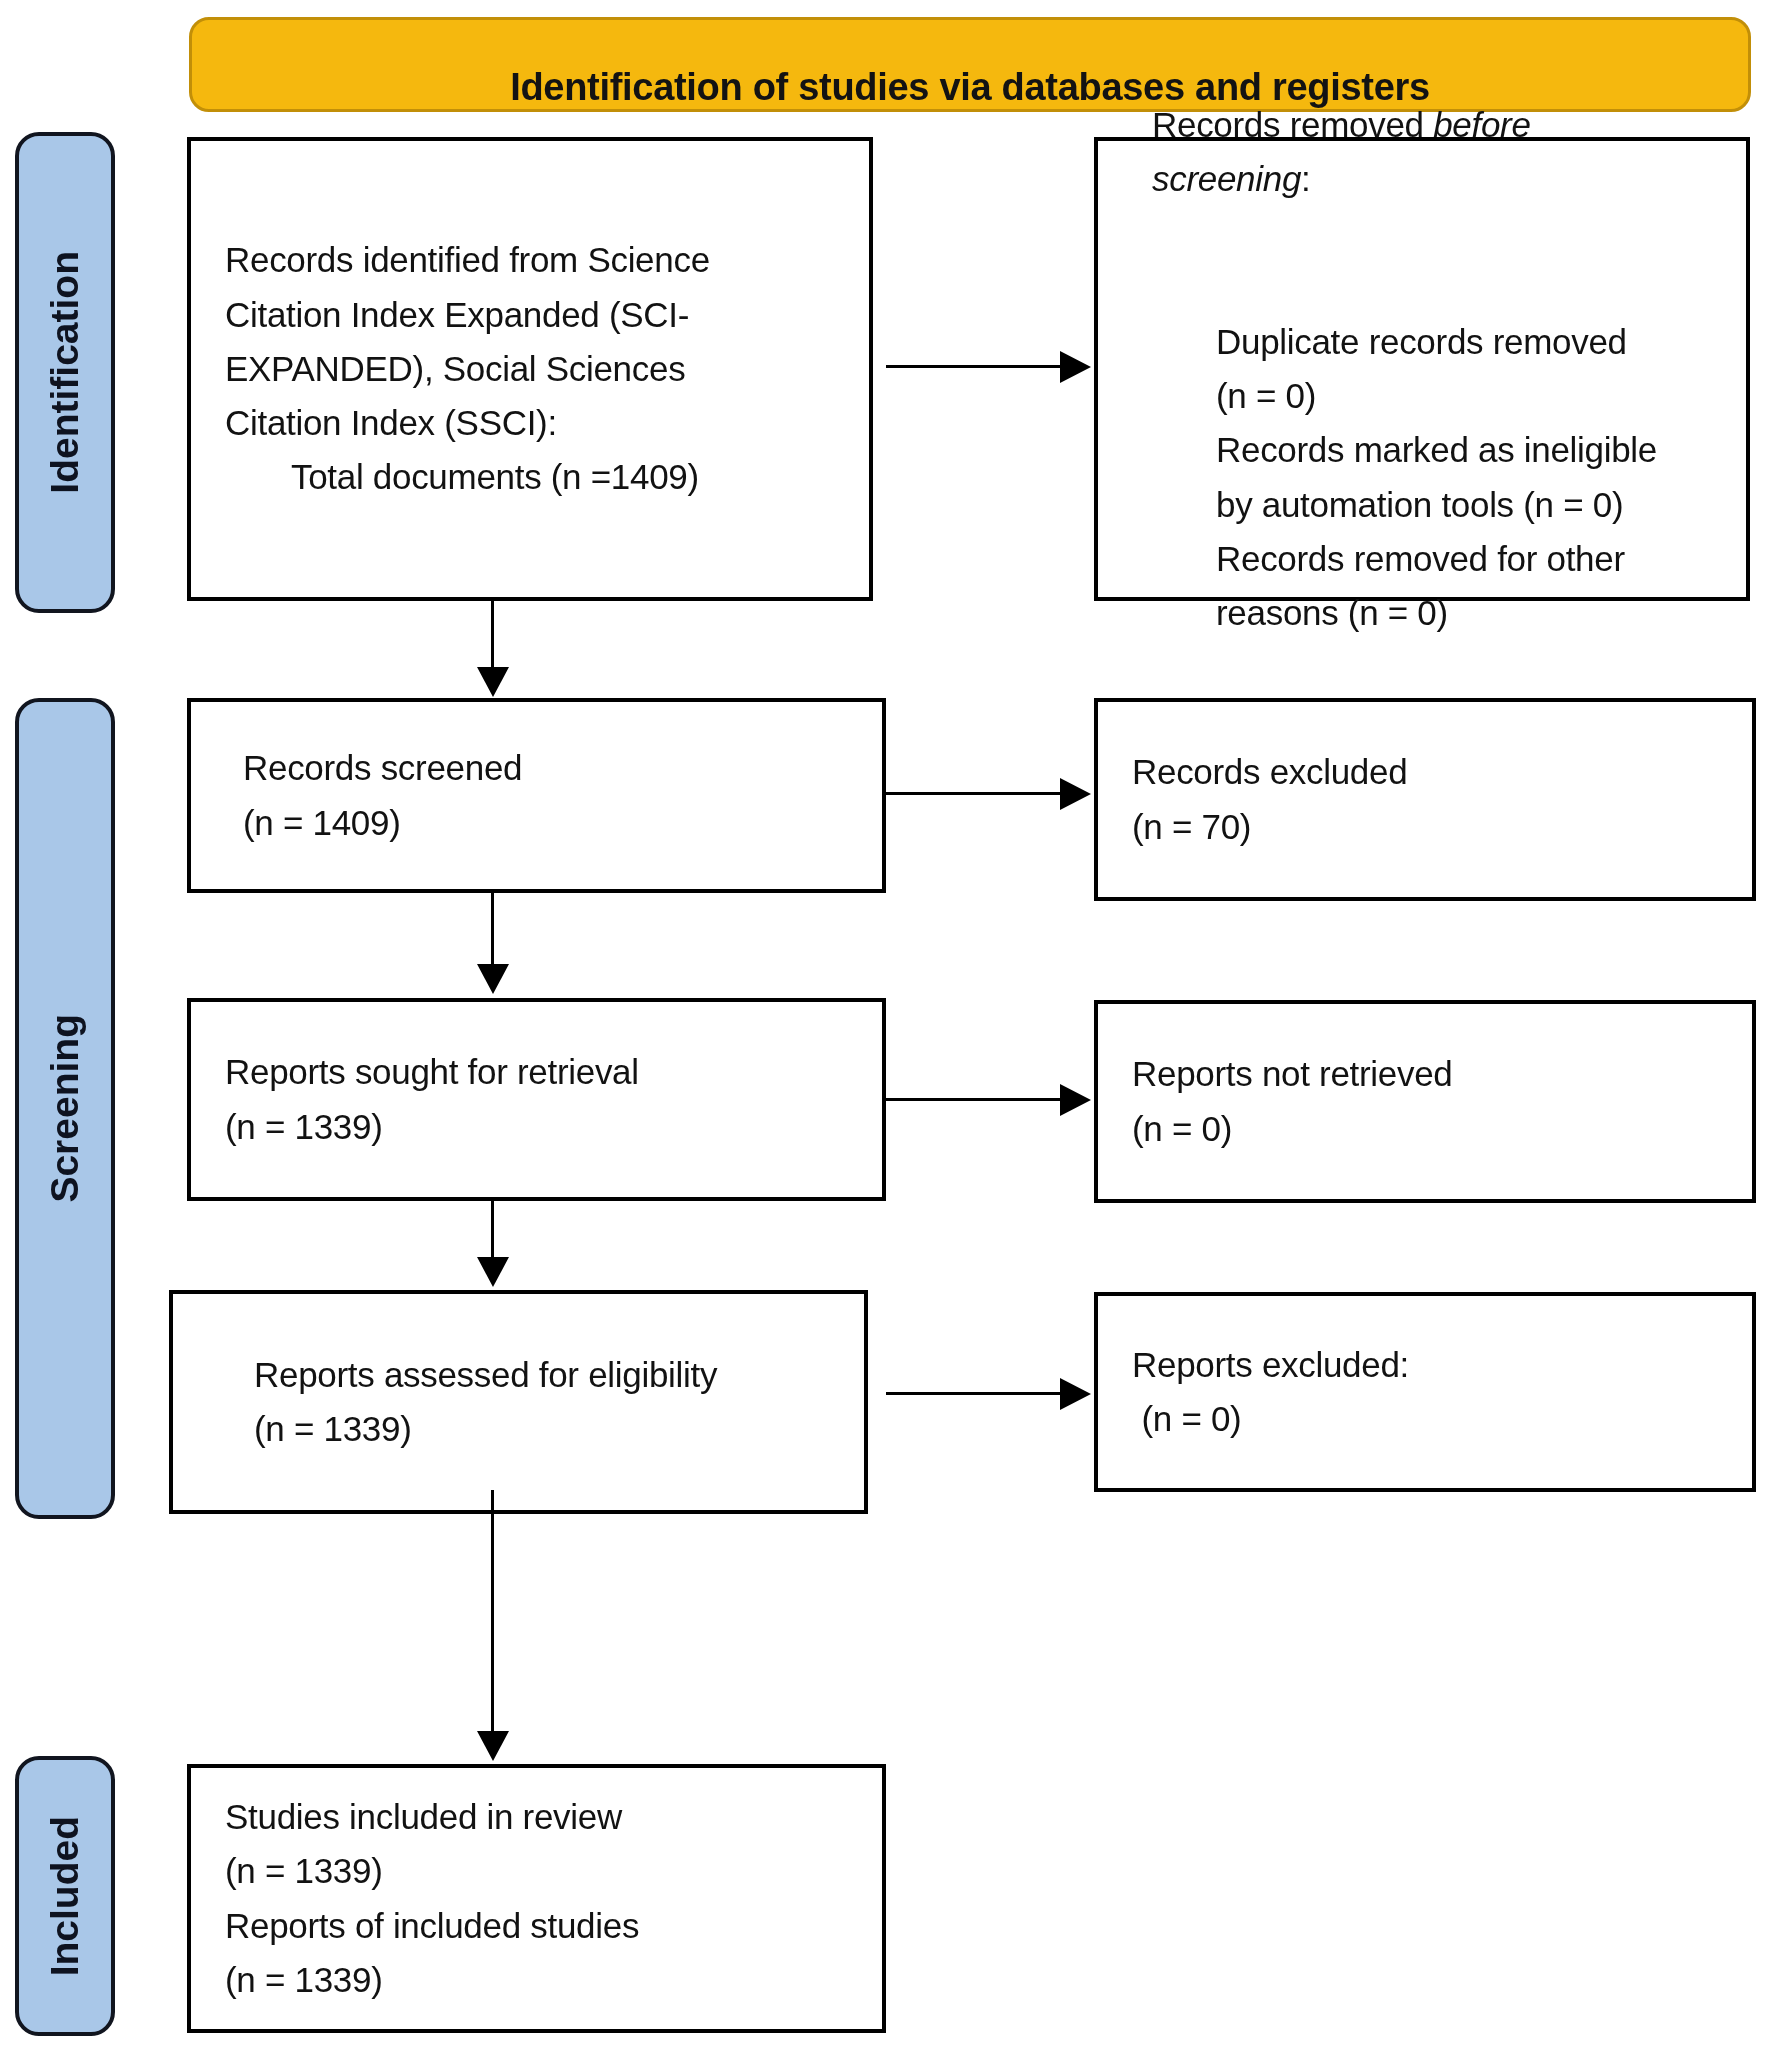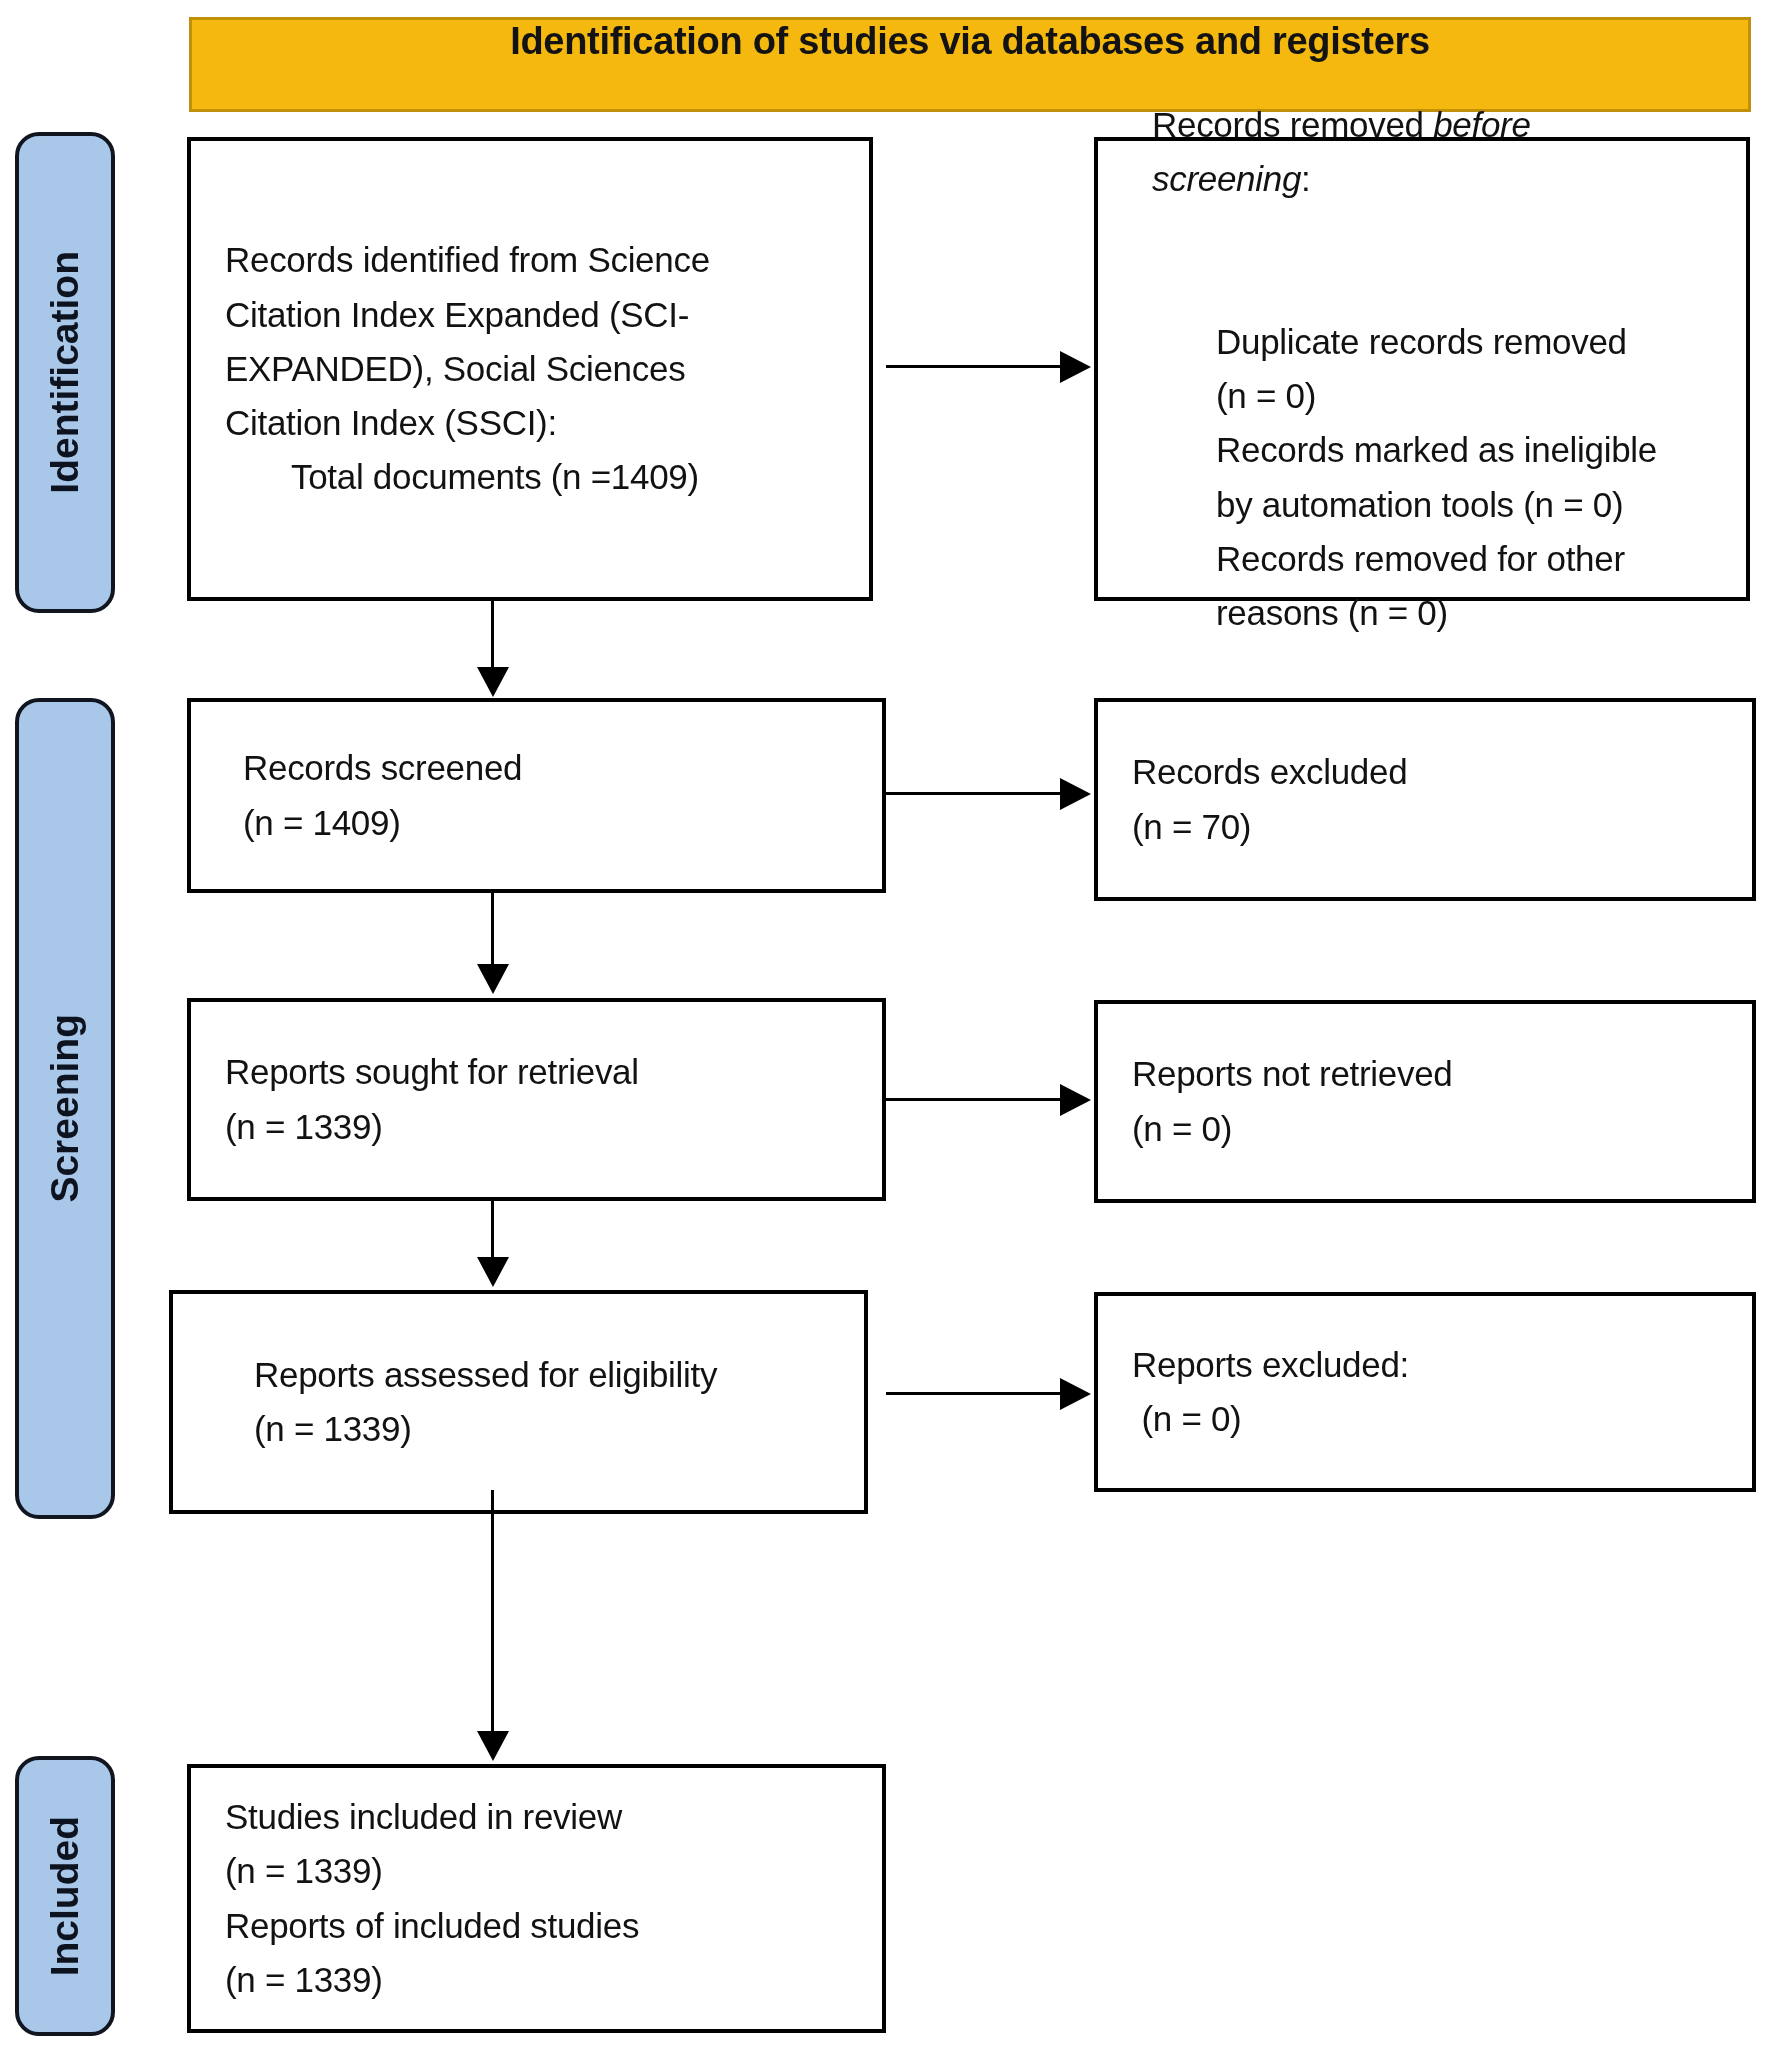--- a/index.html
+++ b/index.html
@@ -3,22 +3,22 @@
 <meta charset="utf-8">
 <style>
   html,body{margin:0;padding:0;background:#ffffff;}
   .canvas{
     position:relative;width:1790px;height:2046px;background:#ffffff;
     font-family:"Liberation Sans",sans-serif;color:#121212;
     letter-spacing:-0.3px;
   }
   .banner{
     position:absolute;left:189px;top:17px;width:1562px;height:95px;
-    background:#F5B80E;border:3.4px solid #C28F08;border-radius:0;
-    display:flex;align-items:flex-start;justify-content:center;box-sizing:border-box;
+    background:#F5B80E;border:3.4px solid #C28F08;border-radius:20px;
+    display:flex;align-items:flex-end;justify-content:center;box-sizing:border-box;
   }
   .banner .btxt{font-size:38px;font-weight:bold;color:#131313;}
   .stage{
     position:absolute;left:15px;width:100px;
     background:#A9C7E8;border:4.7px solid #11151F;border-radius:24px;
     display:flex;align-items:center;justify-content:center;box-sizing:border-box;
   }
   .stage .vtext{
     writing-mode:vertical-rl;transform:rotate(180deg);
     font-size:39px;font-weight:bold;color:#0E1320;letter-spacing:0;

